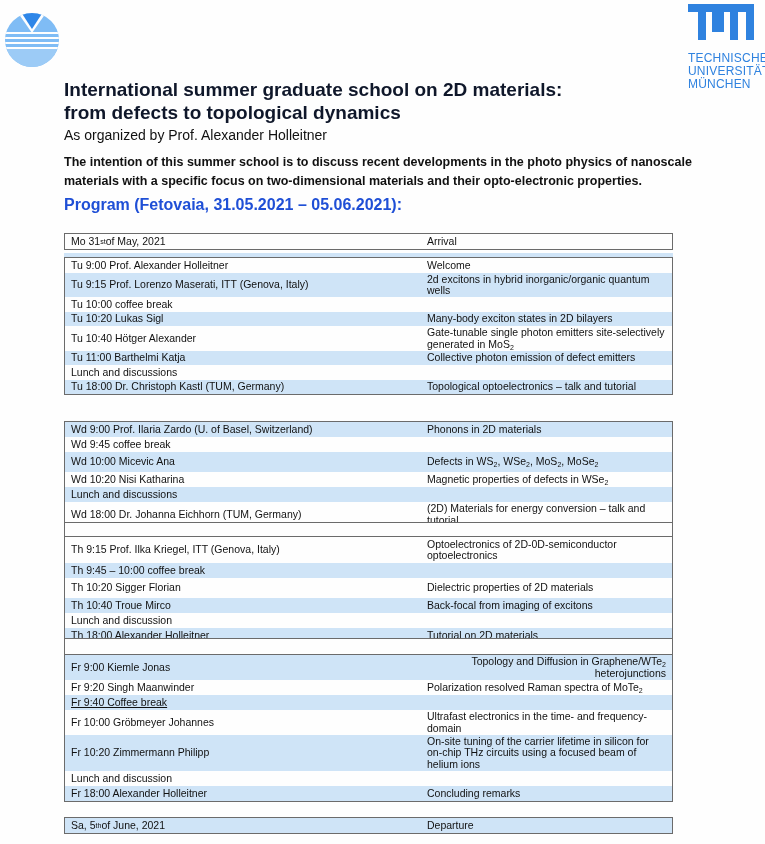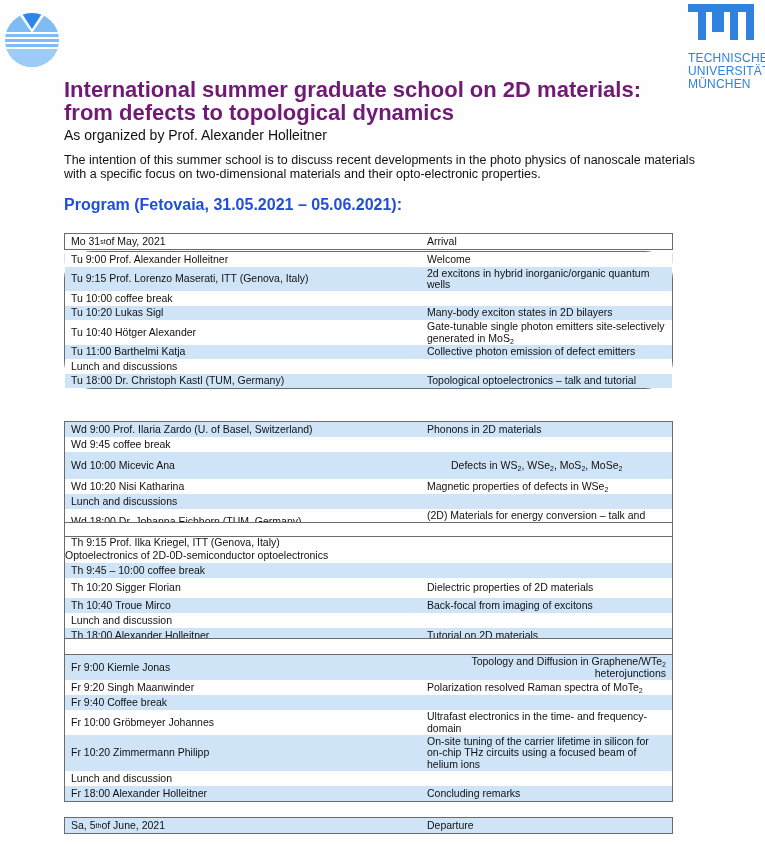--- a/index.html
+++ b/index.html
@@ -11,24 +11,24 @@
     position: relative;
   }
   .logo-left { position: absolute; left: 2px; top: 8px; width: 60px; height: 60px; }
   .logo-right { position: absolute; left: 686px; top: 2px; width: 72px; }
   .logo-right .tum-text {
     color: #2f82df; font-size: 12px; line-height: 13px; letter-spacing: 0.2px;
     text-align: left; margin-top: 6px; padding-left: 2px;
   }
   .title {
     position: absolute; left: 64px; top: 78px;
-    color: #701a75; font-weight: bold; font-size: 22px; line-height: 23px;
+    color: #0f172a; font-weight: bold; font-size: 19px; line-height: 23px;
   }
   .subtitle { position: absolute; left: 64px; top: 127px; font-size: 14px; color: #111; }
-  .intro { position: absolute; left: 64px; top: 153px; width: 640px; font-size: 12.5px; line-height: 14px; color: #111; }
+  .intro { position: absolute; left: 64px; top: 153px; width: 640px; font-size: 12.5px; line-height: 19px; color: #111; font-weight: bold; }
   .program-heading {
     position: absolute; left: 64px; top: 196px;
     color: #1f4fd6; font-weight: bold; font-size: 16px;
   }
   .block {
     position: absolute; left: 64px; width: 609px;
     border: 1px solid #6b6b6b; box-sizing: border-box;
   }
   .row { display: flex; font-size: 10.5px; line-height: 11.5px; color: #111; }
   .row .c1 { width: 362px; padding-left: 6px; display: flex; align-items: center; box-sizing: border-box; }
@@ -87,21 +87,21 @@
     <div class="c1">
       <span>Mo 31</span>
         <sup>st</sup>
         <span> of May, 2021</span>
     </div>
     <div class="c2">Arrival</div>
   </div>
 </div>
 <div class="gap" style="top:253px;"></div>
 
-<div class="block" style="top:251px;border-radius:28px;">
+<div class="block" style="top:257px;">
   <div class="row white" style="height:15px;">
     <div class="c1">Tu 9:00 Prof. Alexander Holleitner</div>
     <div class="c2">Welcome</div>
   </div>
   <div class="row blue" style="height:24px;">
     <div class="c1">Tu 9:15   Prof. Lorenzo Maserati, ITT (Genova, Italy)</div>
     <div class="c2">2d excitons in hybrid inorganic/organic quantum wells</div>
   </div>
   <div class="row white" style="height:15px;">
     <div class="c1">Tu 10:00  coffee break</div>
@@ -133,21 +133,21 @@
 
 <div class="block" style="top:421px;">
   <div class="row blue" style="height:15px;">
     <div class="c1">Wd 9:00  Prof. Ilaria Zardo (U. of Basel, Switzerland)</div>
     <div class="c2">Phonons in 2D materials</div>
   </div>
   <div class="row white" style="height:15px;">
     <div class="c1">Wd 9:45  coffee break</div>
     <div class="c2"></div>
   </div>
-  <div class="row blue" style="height:27px;gap:24px;">
+  <div class="row blue" style="height:20px;">
     <div class="c1">Wd 10:00 Micevic Ana</div>
     <div class="c2">
         <span><span>Defects in WS</span><sub>2</sub><span>, WSe</span><sub>2</sub><span>, MoS</span><sub>2</sub><span>, MoSe</span><sub>2</sub></span>
       </div>
   </div>
   <div class="row white" style="height:15px;">
     <div class="c1">Wd 10:20 Nisi Katharina</div>
     <div class="c2">
         <span><span>Magnetic properties of defects in WSe</span><sub>2</sub></span>
       </div>
@@ -157,21 +157,21 @@
     <div class="c2"></div>
   </div>
   <div class="row white" style="height:25px;">
     <div class="c1">Wd 18:00 Dr. Johanna Eichhorn (TUM, Germany)</div>
     <div class="c2">(2D) Materials for energy conversion – talk and tutorial</div>
   </div>
 </div>
 <div class="spacer" style="top:522px; height:15px;"></div>
 
 <div class="block" style="top:536px;">
-  <div class="row white" style="height:26px;flex-direction:column;">
+  <div class="row white" style="height:26px;">
     <div class="c1">Th 9:15 Prof. Ilka Kriegel, ITT (Genova, Italy)</div>
     <div class="c2">Optoelectronics of 2D-0D-semiconductor optoelectronics</div>
   </div>
   <div class="row blue" style="height:15px;">
     <div class="c1">Th 9:45 – 10:00 coffee break</div>
     <div class="c2"></div>
   </div>
   <div class="row white" style="height:20px;">
     <div class="c1">Th 10:20 Sigger Florian</div>
     <div class="c2">Dielectric properties of 2D materials</div>
@@ -197,21 +197,21 @@
     <div class="c2">
         <span><span>Topology and Diffusion in Graphene/WTe</span><sub>2</sub><span> heterojunctions</span></span>
       </div>
   </div>
   <div class="row white" style="height:15px;">
     <div class="c1">Fr 9:20 Singh Maanwinder</div>
     <div class="c2">
         <span><span>Polarization resolved Raman spectra of MoTe</span><sub>2</sub></span>
       </div>
   </div>
-  <div class="row blue" style="height:15px;">
+  <div class="row blue" style="height:15px;text-decoration:underline;">
     <div class="c1">Fr 9:40 Coffee break</div>
     <div class="c2"></div>
   </div>
   <div class="row white" style="height:25px;">
     <div class="c1">Fr 10:00 Gröbmeyer Johannes</div>
     <div class="c2">Ultrafast electronics in the time- and frequency-domain</div>
   </div>
   <div class="row blue" style="height:36px;">
     <div class="c1">Fr 10:20 Zimmermann Philipp</div>
     <div class="c2">On-site tuning of the carrier lifetime in silicon for on-chip THz circuits using a focused beam of helium ions</div>

